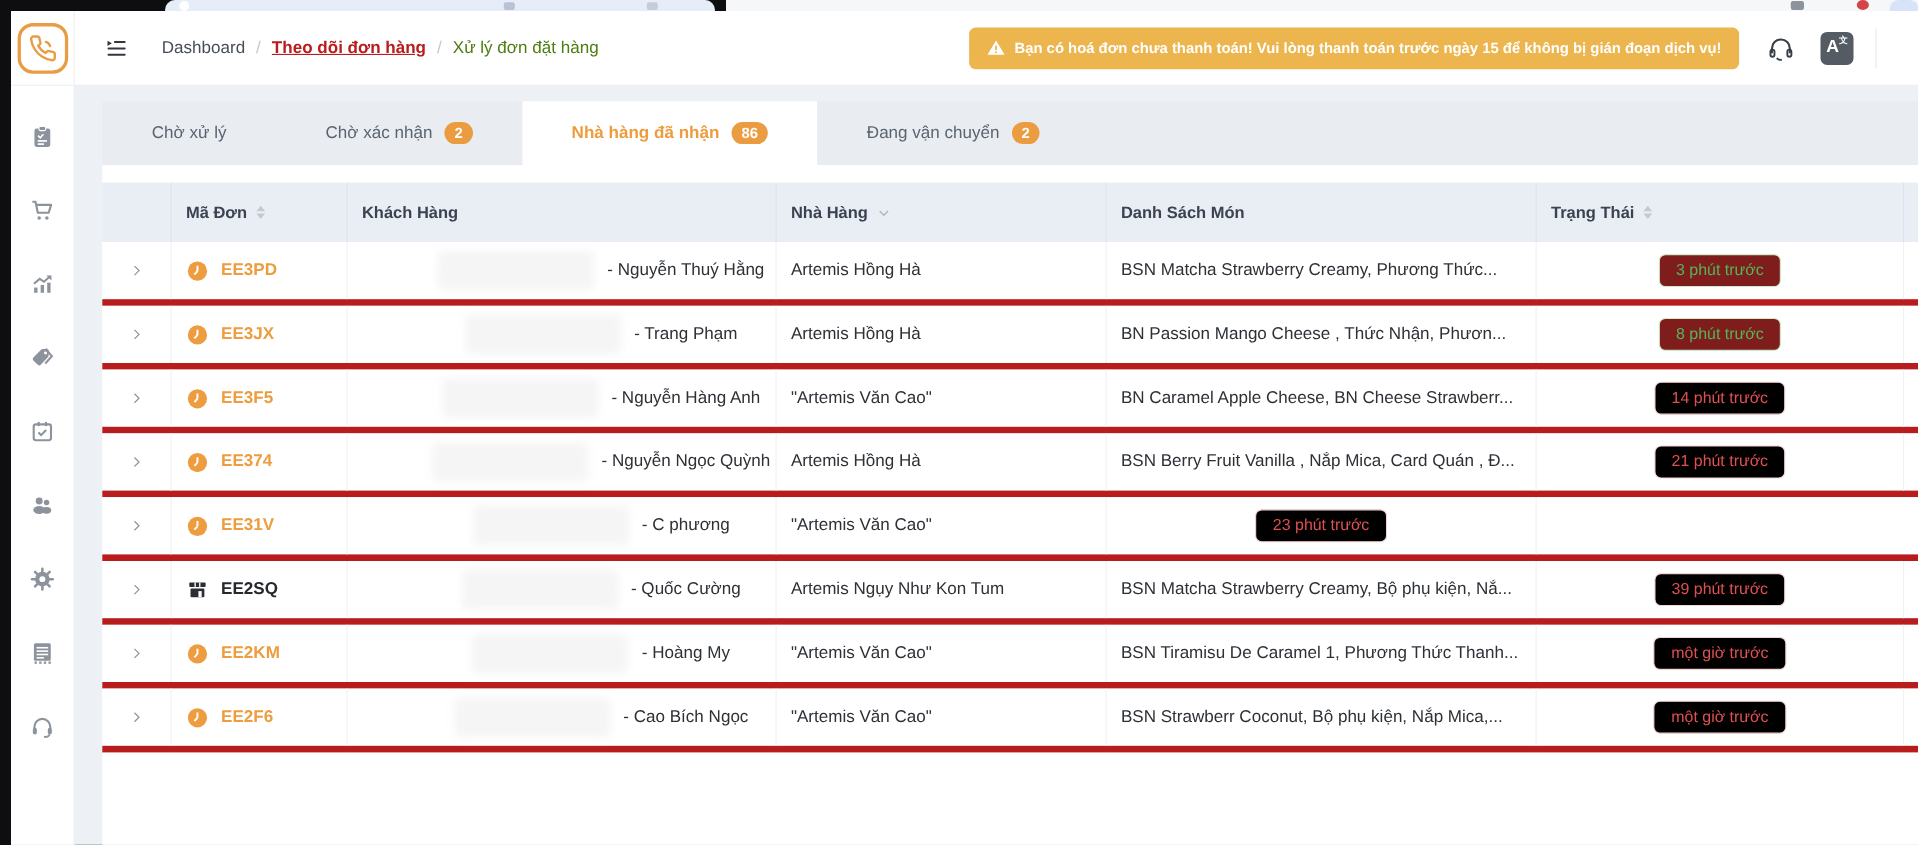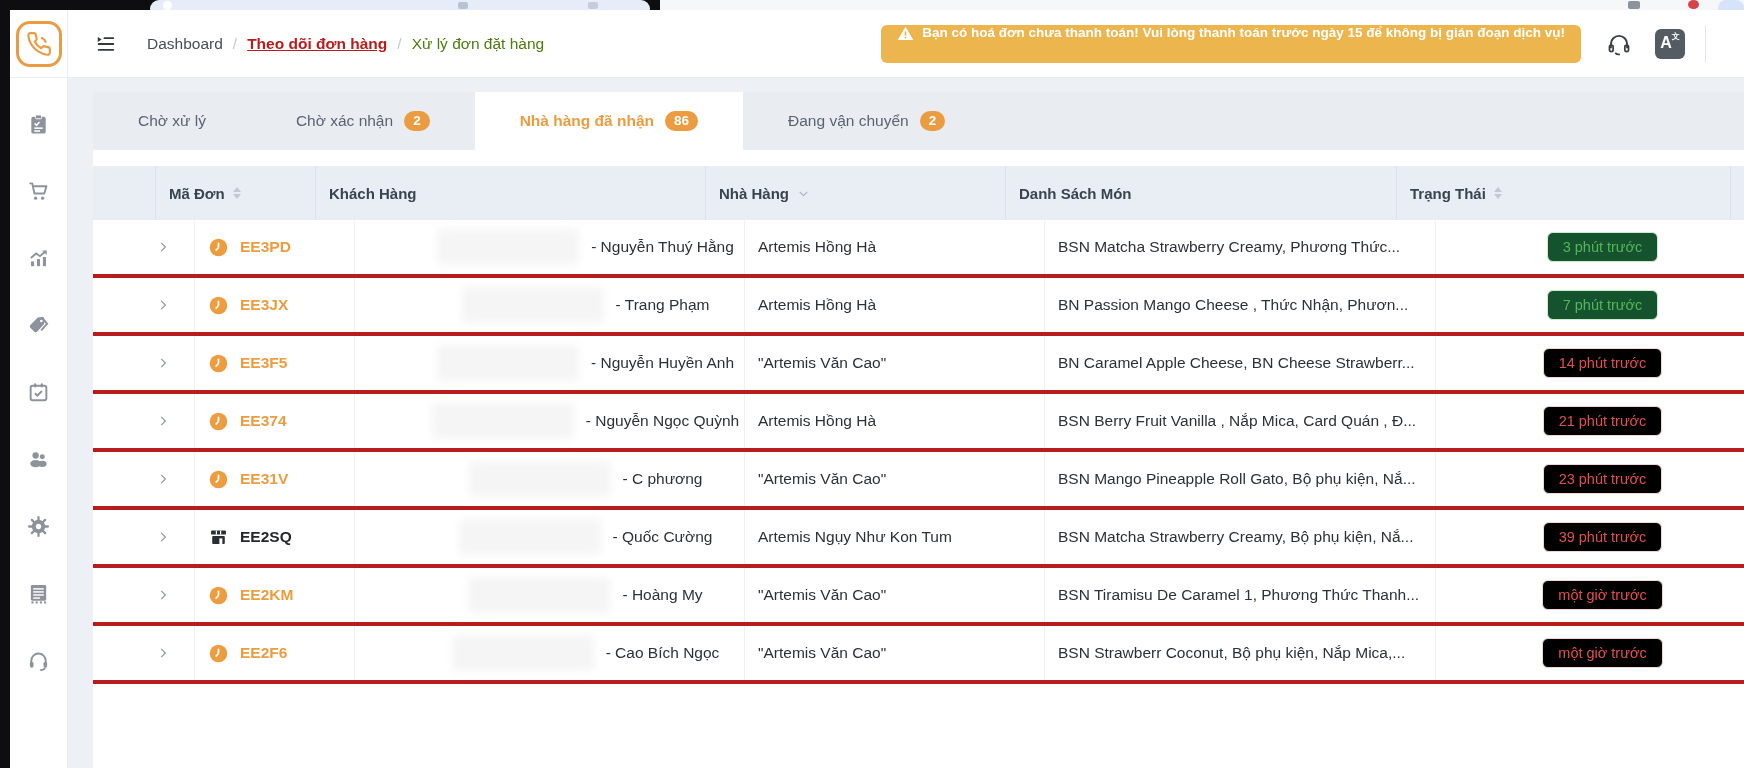--- a/index.html
+++ b/index.html
@@ -33,55 +33,55 @@
 
   
   .header { height:68px; background:#fff; border-bottom:1px solid #ebedf0; display:flex; align-items:center; padding:0 38px 0 27px; flex-shrink:0; }
   .menu-toggle { width:22px; height:22px; cursor:pointer; flex-shrink:0; }
   .breadcrumb { margin-left:30px; display:flex; align-items:center; gap:10px; font-size:15.5px; white-space:nowrap; }
   .bc-1 { color:#474e58; }
   .bc-2 { color:#b91c1c; font-weight:700;text-decoration:underline; }
   .bc-3 { color:#4d7c0f; }
   .bc-sep { color:#c3c9d2; }
   .hspacer { flex:1; }
-  .banner { background:#ecb54e; border-radius:6px; height:38px; display:flex; gap:8px; padding:0 16px; color:#fff; font-size:13.5px; font-weight:700; white-space:nowrap; margin-right:24px; }
+  .banner { background:#ecb54e; border-radius:6px; height:38px; display:flex; align-items:center; gap:8px; padding:0 16px; color:#fff; font-size:13.5px; font-weight:700; white-space:nowrap; margin-right:24px; }
   .hicon { width:28px; height:28px; display:flex; align-items:center; justify-content:center; cursor:pointer; margin-right:22px; }
   .translate-btn { width:30px; height:30px; background:#555b63; border-radius:6px; color:#fff; display:flex; align-items:flex-start; justify-content:center; cursor:pointer; font-weight:700; font-size:16px; line-height:28px; margin-right:20px; }
   .translate-btn sup { font-size:8px; line-height:10px; margin-top:3px; }
   .hdivider { width:1px; height:36px; background:#e4e6e9; }
 
   
   .content { flex:1; padding-left:25px; display:flex; flex-direction:column; min-height:0; }
   .tabs { margin-top:14px; height:58px; display:flex; flex-shrink:0; }
   .tab { background:#e9edf2; display:flex; align-items:center; justify-content:center; gap:11px; padding:0 45px; font-size:15.5px; color:#5a6470; cursor:pointer; white-space:nowrap; }
   .tab.active { background:#fff; color:#ed9c3f; font-weight:700; }
   .tab-badge { background:#ec9c40; color:#fff; font-size:13.5px; font-weight:700; border-radius:11px; padding:2px 9px; line-height:16px; }
   .tabs-filler { flex:1; background:#e9edf2; }
 
   
   .card { background:#fff; flex:1; padding-top:16px; min-height:0; }
   .trow { display:grid; grid-template-columns:62px 160px 390px 300px 391px 334px minmax(0,1fr); }
   .thead { background:#e9eef5; height:54px; }
   .thead .tcell { display:flex; align-items:center; font-size:15px; font-weight:700; color:#3b4350; padding-left:13px; border-left:1px solid #dde3ec; gap:8px; }
   .thead .tcell:first-child { border-left:none; }
-  .tbody-row { height:58px; border-bottom:4px solid #b91c1c; background:#fff;padding-left:39px; }
+  .tbody-row { height:58px; border-bottom:6px solid #b91c1c; background:#fff; }
   .tbody-row .tcell { display:flex; align-items:center; font-size:15.5px; color:#2d3136; padding-left:13px; border-left:1px solid #f1f1f1; min-width:0; }
   .tbody-row .tcell:first-child { border-left:none; }
   .cell-expand { justify-content:center; padding-left:0 !important; cursor:pointer; }
   .cell-code { gap:11px; font-weight:700; font-size:15.5px; }
   .code-link { color:#ed9c3f; cursor:pointer; }
   .row-icon { width:21px; height:21px; flex-shrink:0; }
   .row-icon svg { width:21px; height:21px; display:block; }
   .icon-store .code-link { color:#25282d; }
   .cell-customer { padding-left:72px !important; gap:12px;justify-content:center; }
   .redact { width:142px; height:36px; background:#f5f5f5; border-radius:4px; filter:blur(4px); flex-shrink:0; }
   .cell-dish span { overflow:hidden; white-space:nowrap; text-overflow:ellipsis; }
   .cell-status { justify-content:center; padding-left:0 !important; }
   .badge-status { border-radius:6px; padding:6px 15px; font-size:14.5px; border:1px solid transparent; white-space:nowrap; }
-  .badge-status.green { color:#55b559; background:#14532d; border-color:#cdeccb; }
+  .badge-status.green { color:#55b559; background:#7f1d1d; border-color:#cdeccb; }
   .badge-status.red { color:#e1504f; background:#000000; border-color:#f5d4d4; }
   .tail-row { height:100%; }
 
   .sort-caret { display:inline-flex; flex-direction:column; gap:2px; }
   .sort-caret i { width:0; height:0; border-left:4px solid transparent; border-right:4px solid transparent; display:block; }
   .caret-up { border-bottom:5px solid #c3c9d3; }
   .caret-down { border-top:5px solid #c3c9d3; }
 </style>
 </head>
 <body>
@@ -346,21 +346,21 @@
               <span class="redact"></span>
               <span>- Trang Phạm</span>
             </div>
           <div class="tcell">
               <span>Artemis Hồng Hà</span>
             </div>
           <div class="tcell cell-dish">
               <span>BN Passion Mango Cheese , Thức Nhận, Phươn...</span>
             </div>
           <div class="tcell cell-status">
-              <span class="badge-status green">7 phút trước</span>
+              <span class="badge-status green">8 phút trước</span>
             </div>
           <div class="tcell"></div>
         </div>
 
         <div class="trow tbody-row icon-clock">
           <div class="tcell cell-expand">
               <svg width="14" height="14" viewBox="0 0 24 24">
                 <polyline points="9,5 16,12 9,19" fill="none" stroke="#8f969e" stroke-width="2"></polyline>
               </svg>
             </div>
@@ -370,21 +370,21 @@
                   <circle cx="12" cy="12" r="10" fill="#ed9c3f"></circle>
                   <line x1="12" y1="12" x2="12" y2="6.5" stroke="#fff" stroke-width="2"></line>
                   <line x1="12" y1="12" x2="8.8" y2="15.5" stroke="#fff" stroke-width="2"></line>
                 </svg>
 
             </span>
             <span class="code-link">EE3F5</span>
           </div>
           <div class="tcell cell-customer">
               <span class="redact"></span>
-              <span>- Nguyễn Huyền Anh</span>
+              <span>- Nguyễn Hàng Anh</span>
             </div>
           <div class="tcell">
               <span>"Artemis Văn Cao"</span>
             </div>
           <div class="tcell cell-dish">
               <span>BN Caramel Apple Cheese, BN Cheese Strawberr...</span>
             </div>
           <div class="tcell cell-status">
               <span class="badge-status red">14 phút trước</span>
             </div>
@@ -440,23 +440,20 @@
 
             </span>
             <span class="code-link">EE31V</span>
           </div>
           <div class="tcell cell-customer">
               <span class="redact"></span>
               <span>- C phương</span>
             </div>
           <div class="tcell">
               <span>"Artemis Văn Cao"</span>
-            </div>
-          <div class="tcell cell-dish">
-              <span>BSN Mango Pineapple Roll Gato, Bộ phụ kiện, Nắ...</span>
             </div>
           <div class="tcell cell-status">
               <span class="badge-status red">23 phút trước</span>
             </div>
           <div class="tcell"></div>
         </div>
 
         <div class="trow tbody-row icon-store">
           <div class="tcell cell-expand">
               <svg width="14" height="14" viewBox="0 0 24 24">

